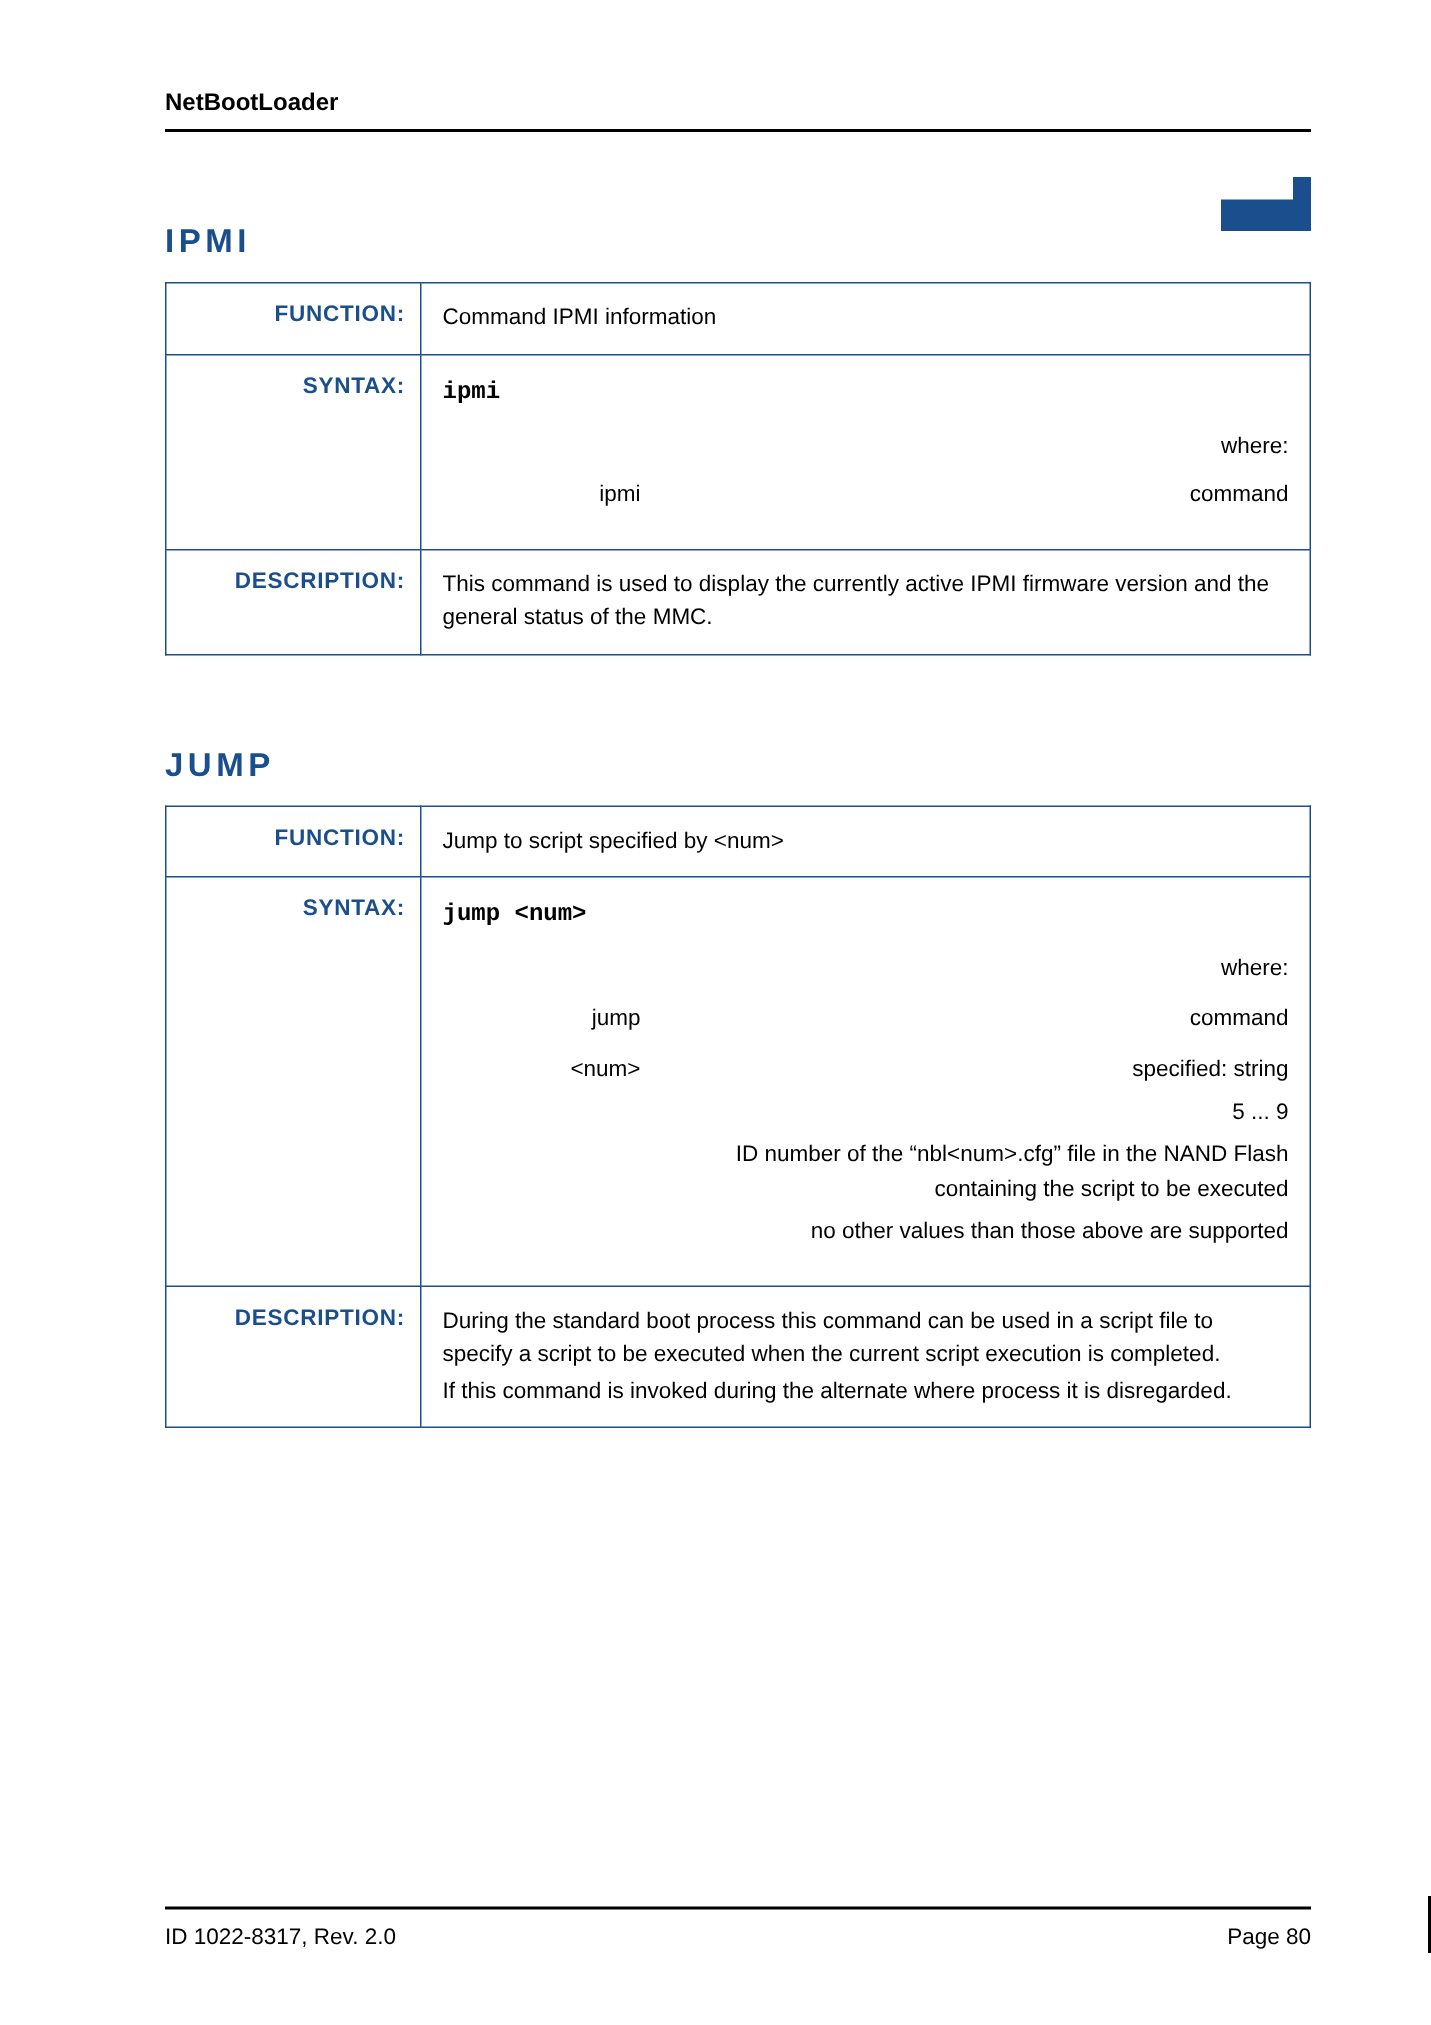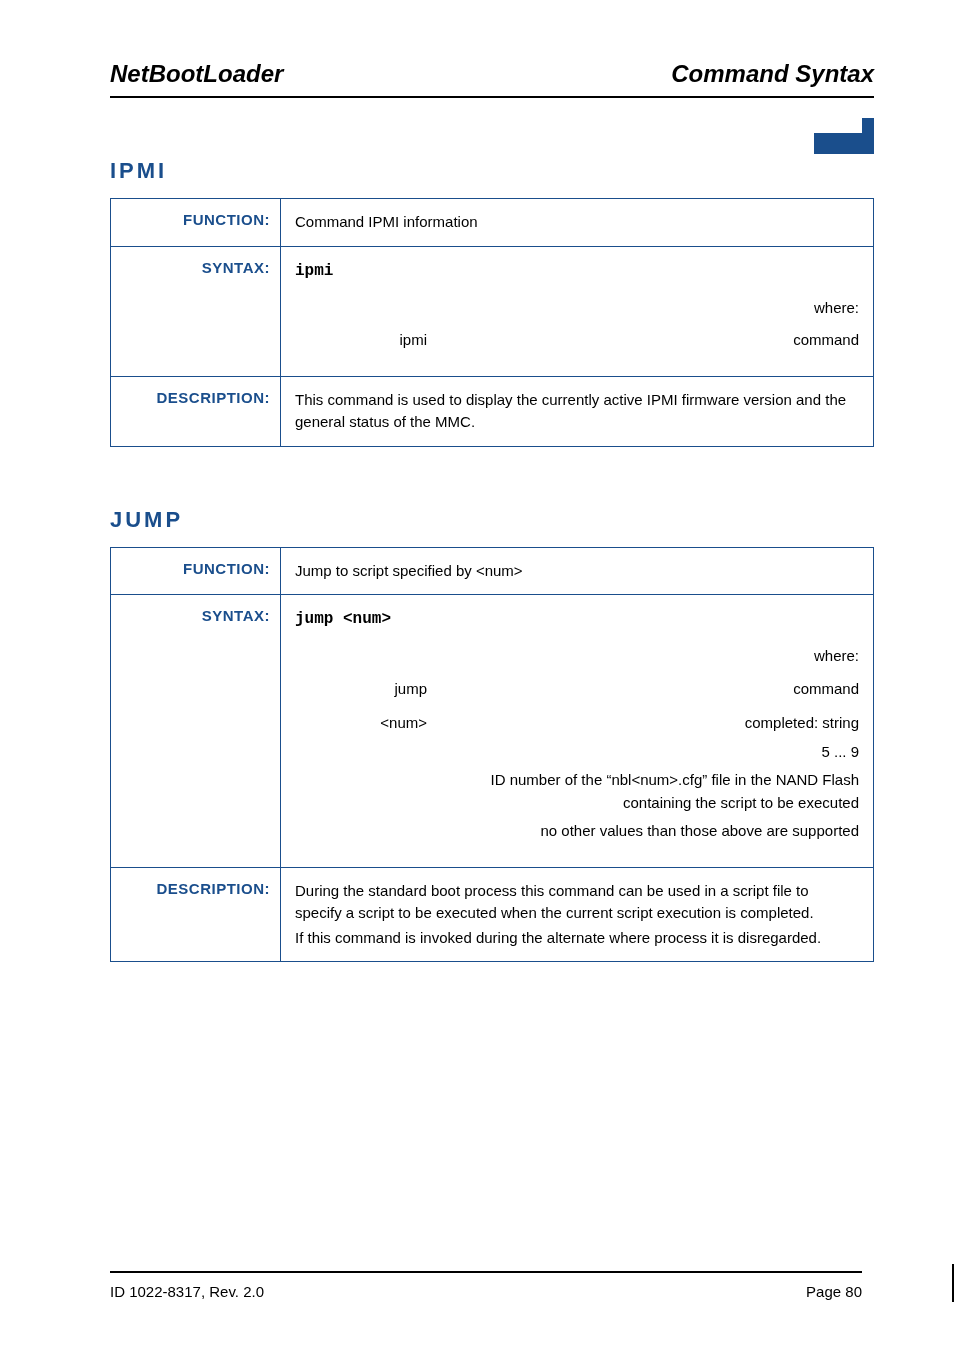--- a/index.html
+++ b/index.html
@@ -12,24 +12,23 @@
   }
   .page {
     padding: 60px 80px 40px 110px;
     height: 100%;
     position: relative;
   }
   .header-row {
     display: flex;
     justify-content: space-between;
     align-items: flex-end;
-    font-size: 24px;
+    font-size: 16px;
     font-weight: bold;
     margin-bottom: 8px;
-    font-style: italic;
   }
   .header-rule {
     border: none;
     border-top: 2px solid #000;
     margin-bottom: 8px;
   }
   .corner-graphic {
     position: absolute;
     right: 80px;
     top: 118px;
@@ -80,21 +79,21 @@
   }
   .mono { font-family: "Courier New", monospace; font-weight: bold; font-size: 16px; }
   .param-block { margin-top: 14px; }
   .param-where { margin-left: 48px; margin-bottom: 10px; text-align: right; }
   .param-row { display: flex; margin-left: 70px; margin-bottom: 6px; }
   .param-name { width: 80px; text-align: right; padding-right: 18px; flex-shrink: 0; }
   .param-desc { flex: 1; }
   .param-desc p { margin-bottom: 6px; text-align: right; }
   .footer {
     position: absolute;
-    left: 110px; right: 92px; bottom: 50px;
+    left: 110px; right: 80px; bottom: 50px;
   }
   .footer-rule {
     border: none;
     border-top: 2px solid #000;
     margin-bottom: 10px;
   }
   .footer-row {
     display: flex;
     justify-content: space-between;
     font-size: 15px;
@@ -105,21 +104,20 @@
     width: 2px; height: 38px;
     background: #000;
   }
 </style>
 </head>
 <body>
 
 <div class="page">
   <div class="header-row">
     <span>NetBootLoader</span>
-    <span>Command Syntax</span>
   </div>
   <hr class="header-rule">
   <div class="corner-graphic">
     <div class="bar-thick"></div>
     <div class="bar-thin"></div>
   </div>
 
   <div class="section-heading">IPMI</div>
   <table class="cmd-table">
     <tbody>
@@ -166,21 +164,21 @@
           <div class="param-where">where:</div>
           <div class="param-row">
             <div class="param-name">jump</div>
             <div class="param-desc">
               <p>command</p>
             </div>
           </div>
           <div class="param-row">
             <div class="param-name">&lt;num&gt;</div>
             <div class="param-desc">
-              <p>completed: string</p>
+              <p>specified: string</p>
               <p>5 ... 9</p>
               <p>ID number of the “nbl&lt;num&gt;.cfg” file in the NAND Flash containing the script to be executed</p>
               <p>no other values than those above are supported</p>
             </div>
           </div>
         </div>
       </td>
     </tr>
     <tr>
       <td class="label-cell">DESCRIPTION:</td>

